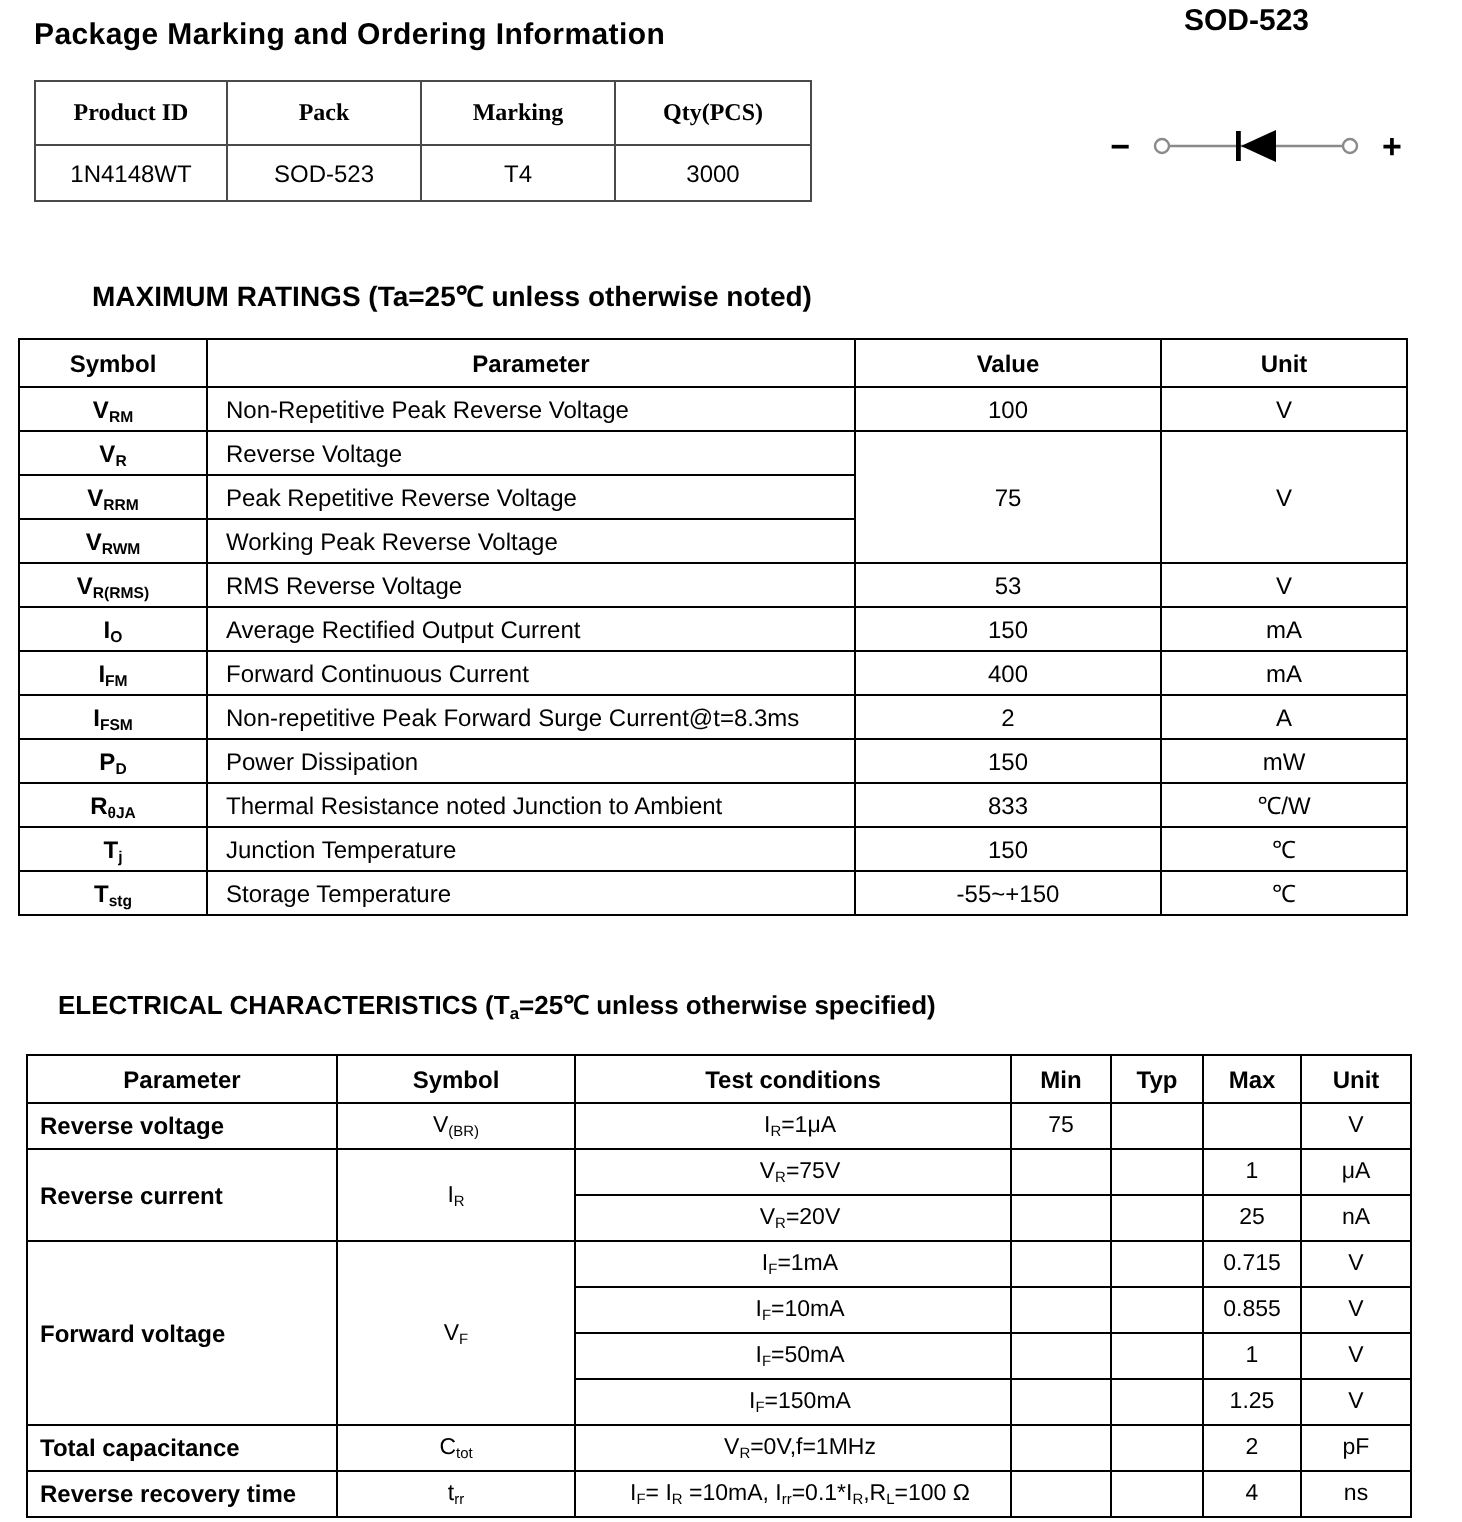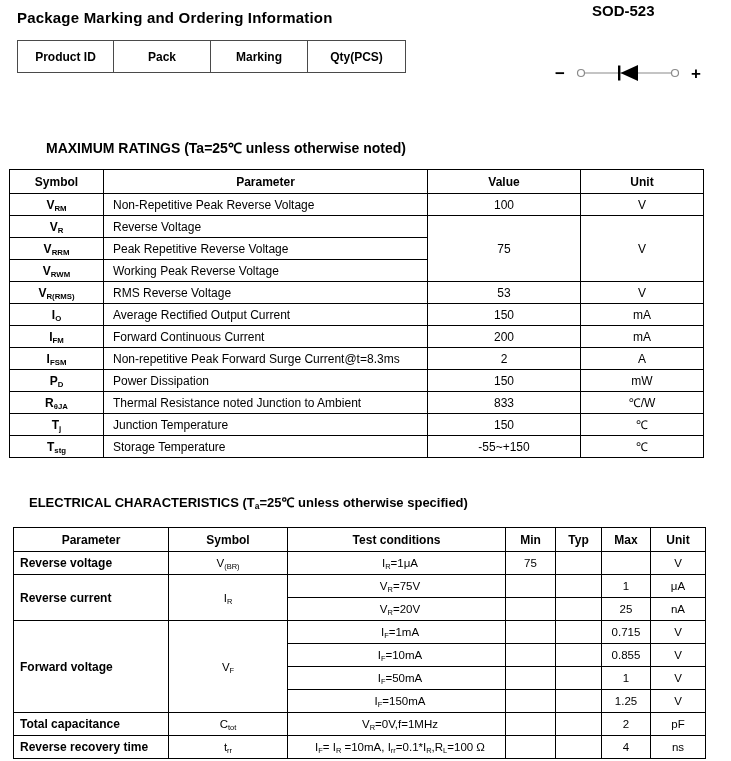--- a/index.html
+++ b/index.html
@@ -21,21 +21,21 @@
   }
   
   .t-order {
     position: absolute; left: 17px; top: 40px; width: 388px;
     border-collapse: collapse; table-layout: fixed;
   }
   .t-order th, .t-order td {
     border: 1px solid #4a4a4a; text-align: center; vertical-align: middle;
     font-size: 12px; overflow: hidden;
   }
-  .t-order th { height: 32px; font-weight: bold; }
+  .t-order th { height: 32px; font-weight: bold; font-family: Liberation Serif, serif; }
   .t-order td { height: 28px; font-weight: normal; }
   
   .diode {
     position: absolute; left: 548px; top: 58px; width: 160px; height: 30px;
     display: flex; align-items: center; justify-content: center; gap: 7px;
   }
   .polarity { font-size: 17px; font-weight: bold; line-height: 1; }
   
   .h-max {
     position: absolute; left: 30px; top: 138px;
@@ -87,20 +87,26 @@
       <col style="width:97px">
       <col style="width:98px">
     </colgroup>
   <tbody>
       <tr>
     <th>Product ID</th>
     <th>Pack</th>
     <th>Marking</th>
     <th>Qty(PCS)</th>
   </tr>
+  <tr>
+    <td>1N4148WT</td>
+    <td>SOD-523</td>
+    <td>T4</td>
+    <td>3000</td>
+  </tr>
 </tbody>
   </table>
 
 <div class="diode">
   <span class="polarity">−</span>
   <svg width="112" height="30" viewBox="0 0 112 30">
     <circle cx="9" cy="15" r="3.5" fill="none" stroke="#8a8a8a" stroke-width="1.2"></circle>
     <line x1="12.5" y1="15" x2="103" y2="15" stroke="#8a8a8a" stroke-width="1.2"></line>
     <rect x="46" y="7.5" width="2.4" height="15" fill="#000"></rect>
     <polygon points="48.5,15 66,7 66,23" fill="#000"></polygon>
@@ -153,21 +159,21 @@
   </tr>
   <tr>
     <td class="sym"><span>I</span><sub>O</sub></td>
     <td class="par">Average Rectified Output Current</td>
     <td class="val">150</td>
     <td class="unt">mA</td>
   </tr>
   <tr>
     <td class="sym"><span>I</span><sub>FM</sub></td>
     <td class="par">Forward Continuous Current</td>
-    <td class="val">200</td>
+    <td class="val">400</td>
     <td class="unt">mA</td>
   </tr>
   <tr>
     <td class="sym"><span>I</span><sub>FSM</sub></td>
     <td class="par">Non-repetitive Peak Forward Surge Current@t=8.3ms</td>
     <td class="val">2</td>
     <td class="unt">A</td>
   </tr>
   <tr>
     <td class="sym"><span>P</span><sub>D</sub></td>

